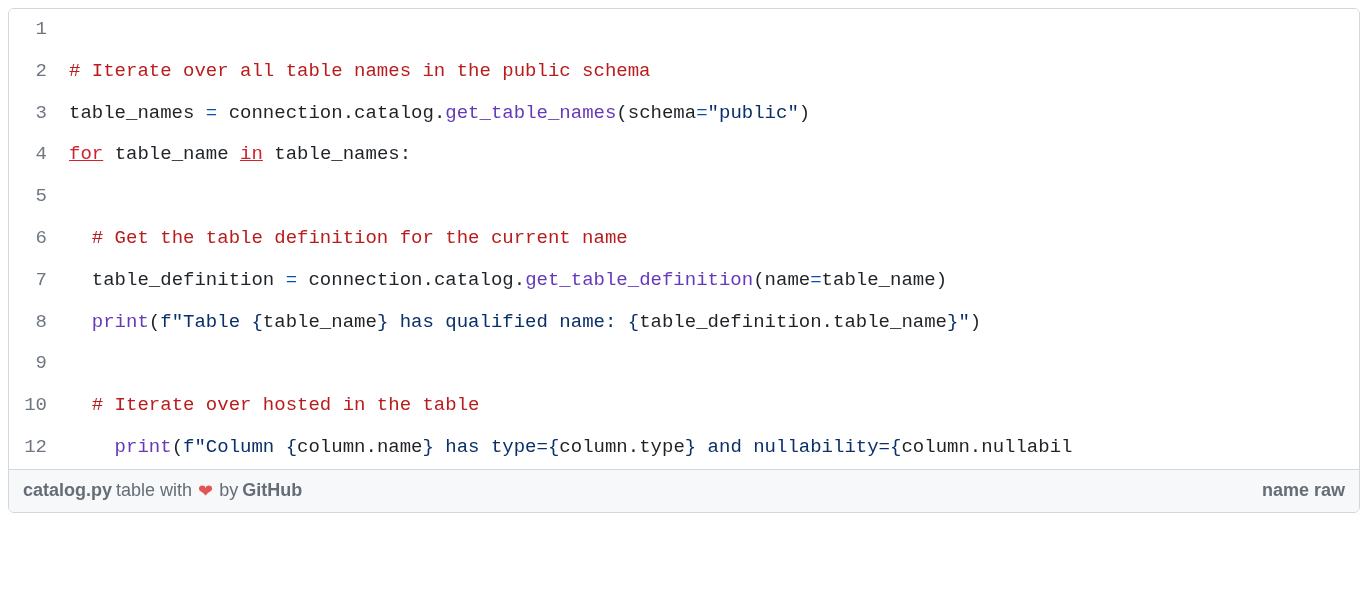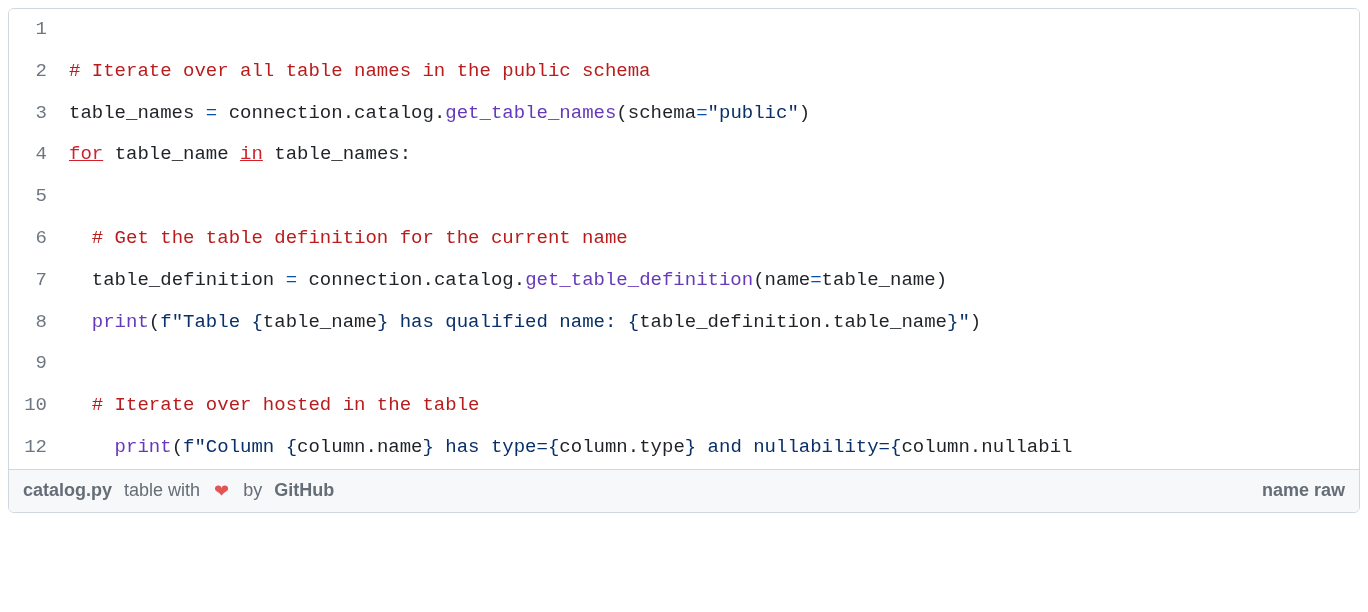--- a/index.html
+++ b/index.html
@@ -57,21 +57,21 @@
       border-top: 1px solid #d0d7de;
       padding: 10px 14px;
       font-size: 18px;
       color: #656d76;
       display: flex;
       justify-content: space-between;
       align-items: center;
     }
     .gist-meta-left {
       display: flex;
-      gap: 12px;
+      gap: 4px;
     }
     .gist-meta a,
     .gist-meta .link {
       color: #656d76;
       text-decoration: none;
       font-weight: 600;
     }
     .heart {
       color: #e25555;
       margin: 0 2px;

